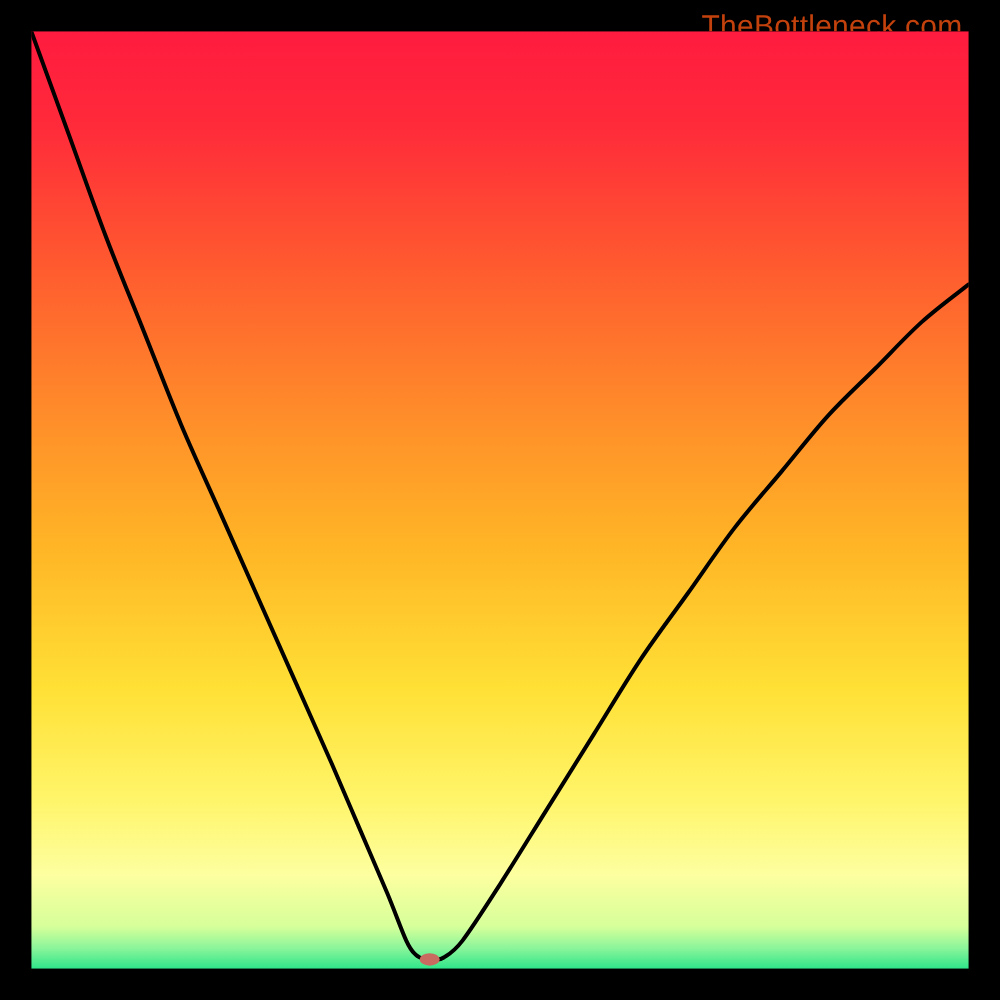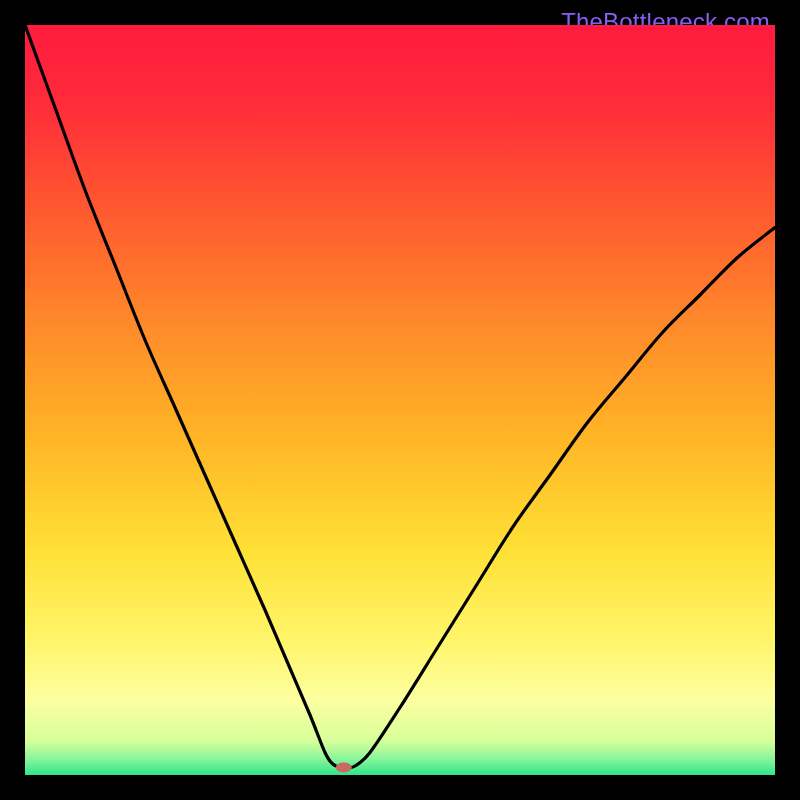--- a/index.html
+++ b/index.html
@@ -23,21 +23,21 @@
     position: absolute;
     left: 0;
     top: 0;
     width: 750px;
     height: 750px;
   }
   .watermark {
     position: absolute;
     top: 8px;
     right: 30px;
-    color: #8b5cf6;
+    color: #c2410c;
     font-size: 24px;
     font-weight: 500;
     letter-spacing: 0.2px;
   }
   svg { display: block; }
 </style>
 </head>
 <body>
 
 <div class="watermark">TheBottleneck.com</div>

